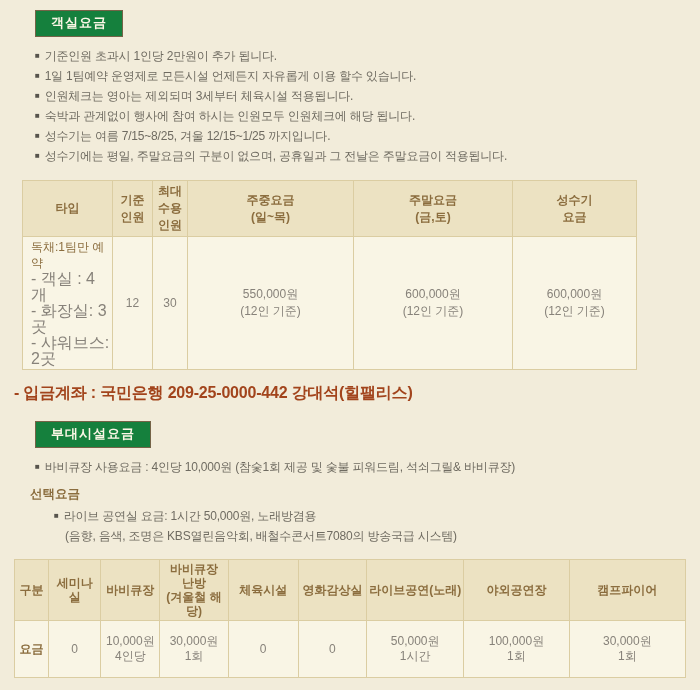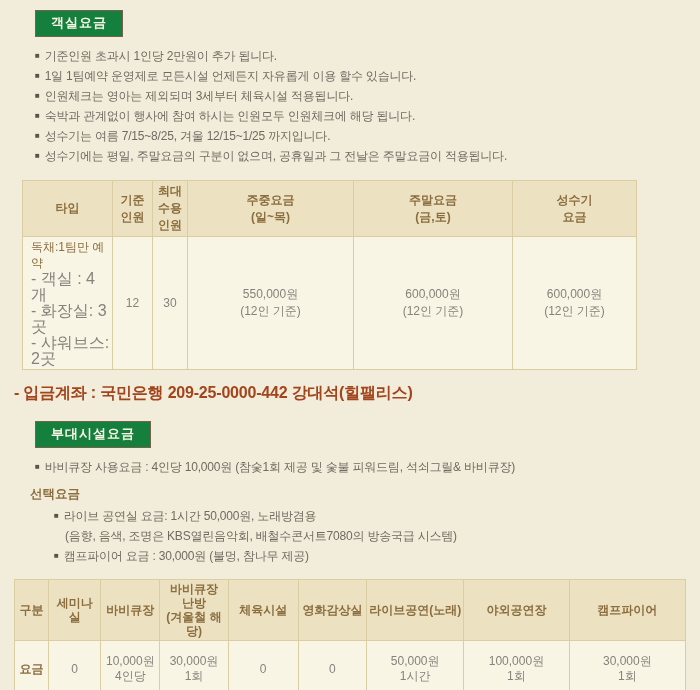--- a/index.html
+++ b/index.html
@@ -165,21 +165,20 @@
 
     <ul class="notes">
       <li><span class="blt">■</span><span>바비큐장 사용요금 : 4인당 10,000원 (참숯1회 제공 및 숯불 피워드림, 석쇠그릴&amp; 바비큐장)</span></li>
     </ul>
 
     <div class="opt-title">선택요금</div>
 
     <ul class="notes sub">
       <li><span class="blt">■</span><span>라이브 공연실 요금: 1시간 50,000원, 노래방겸용</span></li>
       <li class="cont"><span>(음향, 음색, 조명은 KBS열린음악회, 배철수콘서트7080의 방송국급 시스템)</span></li>
-      <li><span class="blt">■</span><span>캠프파이어 요금 : 30,000원 (불멍, 참나무 제공)</span></li>
     </ul>
 
     <table class="fac-tbl">
       <colgroup>
         <col style="width:34px">
           <col style="width:52px">
           <col style="width:59px">
         <col style="width:68px">
           <col style="width:70px">
           <col style="width:68px">

